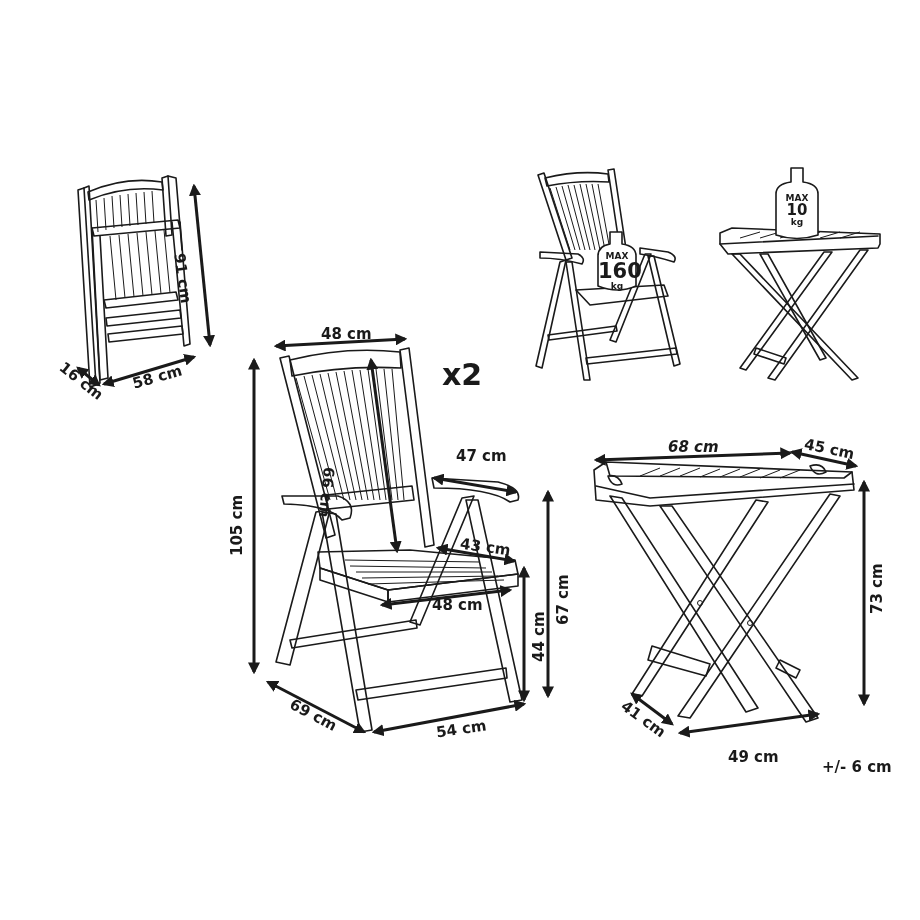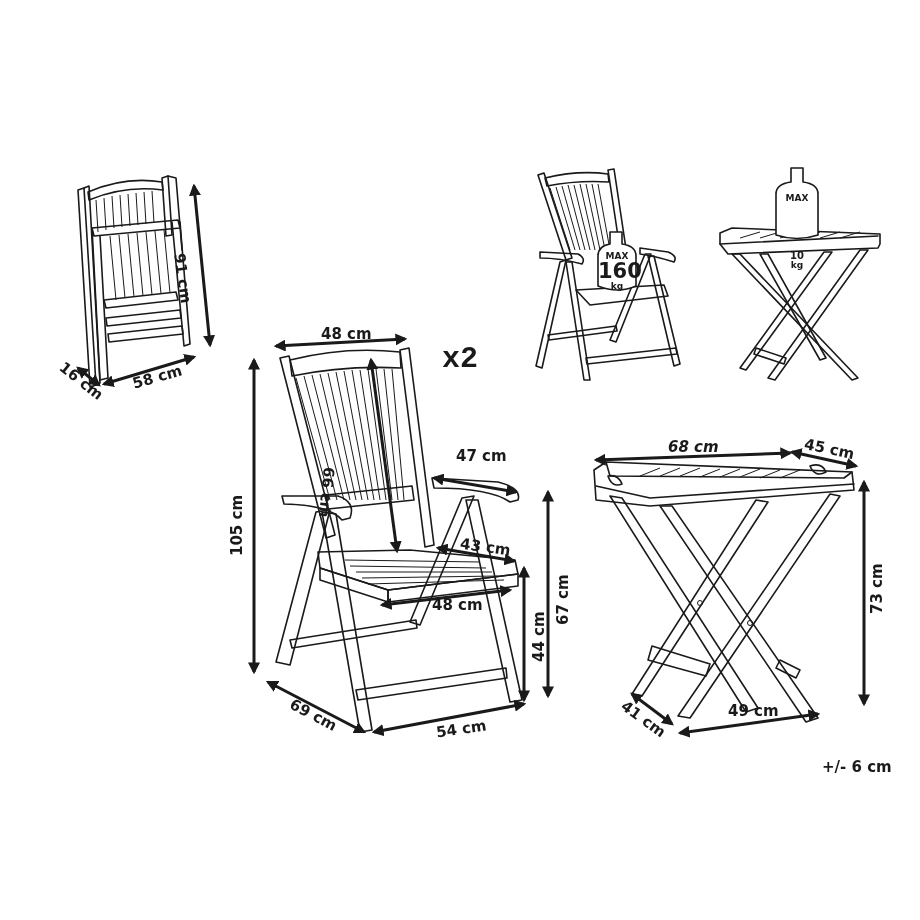--- a/index.html
+++ b/index.html
@@ -203,42 +203,42 @@
   <line class="dim" x1="792" y1="452" x2="856" y2="466" marker-start="url(#ah)" marker-end="url(#ah)"></line>
   <line class="dim" x1="864" y1="482" x2="864" y2="704" marker-start="url(#ah)" marker-end="url(#ah)"></line>
   <line class="dim" x1="632" y1="694" x2="672" y2="724" marker-start="url(#ah)" marker-end="url(#ah)"></line>
   <line class="dim" x1="680" y1="733" x2="818" y2="714" marker-start="url(#ah)" marker-end="url(#ah)"></line>
 </svg>
 
 <div class="lbl" style="left:188px; top:252px; transform:rotate(82deg); transform-origin:left top;">91 cm</div>
 <div class="lbl" style="left:132px; top:368px; transform:rotate(-16deg);">58 cm</div>
 <div class="lbl" style="left:56px; top:372px; transform:rotate(38deg);">16 cm</div>
 
-<div class="x2" style="left:442px; top:342px;font-family:Liberation Mono, monospace;">x2</div>
+<div class="x2" style="left:442px; top:357px;">x2</div>
 <div class="lbl" style="left:321px; top:325px;">48 cm</div>
 <div class="lbl" style="left:338px; top:468px; transform:rotate(96deg); transform-origin:left top;">66 cm</div>
 <div class="lbl" style="left:228px; top:556px; transform:rotate(-90deg); transform-origin:left top;">105 cm</div>
 <div class="lbl" style="left:456px; top:447px;text-align:center;">47 cm</div>
 <div class="lbl" style="left:460px; top:538px; transform:rotate(8deg);">43 cm</div>
 <div class="lbl" style="left:432px; top:596px;">48 cm</div>
 <div class="lbl" style="left:554px; top:625px; transform:rotate(-90deg); transform-origin:left top;">67 cm</div>
 <div class="lbl" style="left:530px; top:662px; transform:rotate(-90deg); transform-origin:left top;">44 cm</div>
 <div class="lbl" style="left:288px; top:706px; transform:rotate(28deg);">69 cm</div>
 <div class="lbl" style="left:436px; top:720px; transform:rotate(-8deg);">54 cm</div>
 
 <div class="weight" style="left:598px; top:252px; width:38px;">
   <div style="font-size:9px;">MAX</div>
   <div style="font-size:21px;">160</div>
   <div style="font-size:9px;">kg</div>
 </div>
 <div class="weight" style="left:776px; top:194px; width:42px;">
   <div style="font-size:9px;">MAX</div>
-  <div style="font-size:10px;margin-top:48px;">10</div>
+  <div style="font-size:15px;">10</div>
   <div style="font-size:9px;">kg</div>
 </div>
 
 <div class="lbl" style="left:668px; top:438px;font-style:italic;">68 cm</div>
 <div class="lbl" style="left:804px; top:440px; transform:rotate(12deg);">45 cm</div>
 <div class="lbl" style="left:868px; top:614px; transform:rotate(-90deg); transform-origin:left top;">73 cm</div>
 <div class="lbl" style="left:618px; top:710px; transform:rotate(36deg);">41 cm</div>
-<div class="lbl" style="left:728px; top:702px;text-align:center;">49 cm</div>
+<div class="lbl" style="left:728px; top:748px;text-align:center;">49 cm</div>
 
 <div class="lbl" style="left:822px; top:758px;">+/- 6 cm</div>
 
 </body></html>

